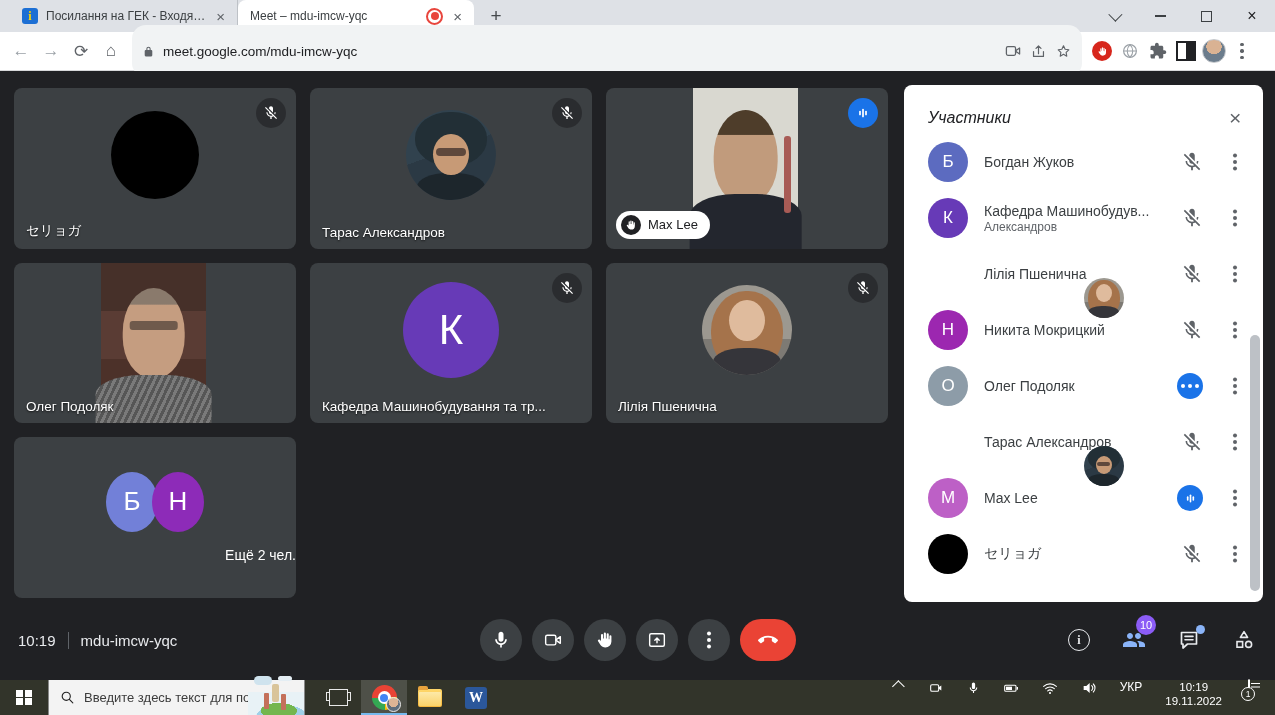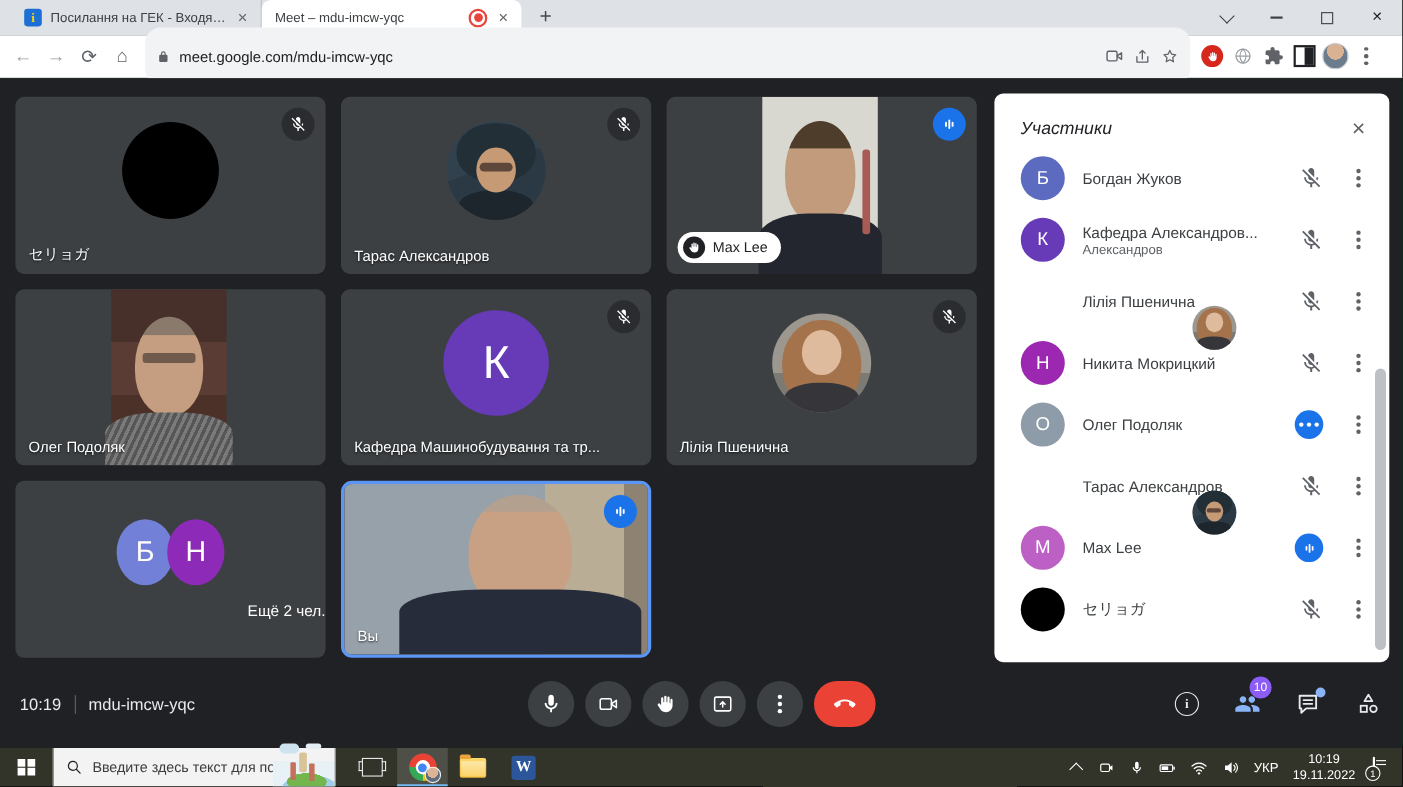--- a/index.html
+++ b/index.html
@@ -166,21 +166,21 @@
   .tviewic::before{content:"";position:absolute;left:-4px;top:2px;width:3px;height:7px;border:1.6px solid #e8e8e8;border-right:none;}
   .tviewic::after{content:"";position:absolute;right:-4px;top:2px;width:3px;height:7px;border:1.6px solid #e8e8e8;border-left:none;}
   .chromeic{width:25px;height:25px;border-radius:50%;background:conic-gradient(#ea4335 0 25%,#fbbc05 25% 50%,#34a853 50% 75%,#ea4335 75%);position:relative;}
   .chromeic::before{content:"";position:absolute;left:6px;top:6px;width:13px;height:13px;border-radius:50%;background:#fff;}
   .chromeic::after{content:"";position:absolute;left:8.5px;top:8.5px;width:8px;height:8px;border-radius:50%;background:#4285f4;}
   .chromeav{position:absolute;right:6px;bottom:3px;width:13px;height:13px;border-radius:50%;background:radial-gradient(circle at 50% 32%,#dcb495 0 45%,#5d6d7c 46%);border:1px solid #eee;}
   .folderic{width:24px;height:18px;position:relative;background:linear-gradient(180deg,#ffd86b,#f6b73c);border-radius:2px;}
   .folderic::before{content:"";position:absolute;left:0;top:-3px;width:10px;height:4px;background:#e8a33d;border-radius:2px 2px 0 0;}
   .folderic::after{content:"";position:absolute;left:1px;top:3px;right:1px;bottom:1px;background:linear-gradient(180deg,#fde9a8,#fbd36a);border-radius:1px;}
   .wordic{width:22px;height:22px;background:#2b579a;border-radius:3px;color:#fff;display:flex;align-items:center;justify-content:center;font-weight:bold;font-size:14px;font-family:"Liberation Serif",serif;}
-  .tray{margin-left:auto;display:flex;align-items:center;gap:13px;padding-right:10px;color:#fff;}
+  .tray{margin-left:auto;display:flex;align-items:flex-start;gap:23px;padding-right:10px;color:#fff;}
   .tray svg{width:16px;height:16px;color:#fff;}
   .trchev{width:8px;height:8px;border-left:1.6px solid #fff;border-top:1.6px solid #fff;transform:rotate(45deg) translateY(3px);}
   .lang{font-size:12px;}
   .clock{font-size:11.5px;text-align:center;line-height:14px;}
   .notif{position:relative;width:20px;height:18px;}
   .notifbox{width:16px;height:13px;border:1.4px solid #fff;border-radius:2px;position:relative;margin-left:3px;}
   .notifbox::after{content:"";position:absolute;left:2px;top:2.5px;width:9px;height:1.4px;background:#fff;box-shadow:0 3.5px 0 #fff;}
   .nbadge{position:absolute;left:-4px;bottom:-3px;width:12px;height:12px;border-radius:50%;background:#32342a;border:1px solid #fff;color:#fff;font-size:8.5px;display:flex;align-items:center;justify-content:center;}
 </style>
 </head>
@@ -438,32 +438,20 @@
       </div>
 
       <div class="tile">
         <div class="gwrap">
           <div class="goval" style="background: rgb(114, 128, 216);">Б</div>
           <div class="goval" style="background: rgb(141, 43, 184);">Н</div>
         </div>
         <div class="gmore">Ещё 2 чел.</div>
       </div>
 
-      <div class="tile selected">
-        <div class="vfull">
-            <div class="head"></div>
-            <div class="torso"></div>
-          </div>
-        <div class="chipbtn speak">
-            <svg>
-              <use href="#i-eq"></use>
-            </svg>
-          </div>
-        <div class="tlabel">Вы</div>
-      </div>
     </div>
 
     <div class="panel">
       <div class="phead">
         <span class="ptitle">Участники</span>
         <span class="pclose">×</span>
       </div>
 
       <div class="prow">
         <div class="pav" style="background: rgb(92, 107, 192);">Б</div>
@@ -472,21 +460,21 @@
           </div>
         <span class="pmic"><svg>
               <use href="#i-micoff"></use>
             </svg></span>
         <span class="dots3v"></span>
       </div>
 
       <div class="prow">
         <div class="pav" style="background: rgb(103, 58, 183);">К</div>
         <div class="pcol">
-          <div class="pname">Кафедра Александров...</div>
+          <div class="pname">Кафедра Машинобудув...</div>
           <div class="psub">Александров</div>
         </div>
         <span class="pmic"><svg>
               <use href="#i-micoff"></use>
             </svg></span>
         <span class="dots3v"></span>
       </div>
 
       <div class="prow">
         <div class="pav photo lilia" style="position:relative;overflow:hidden;border-radius:50%">

